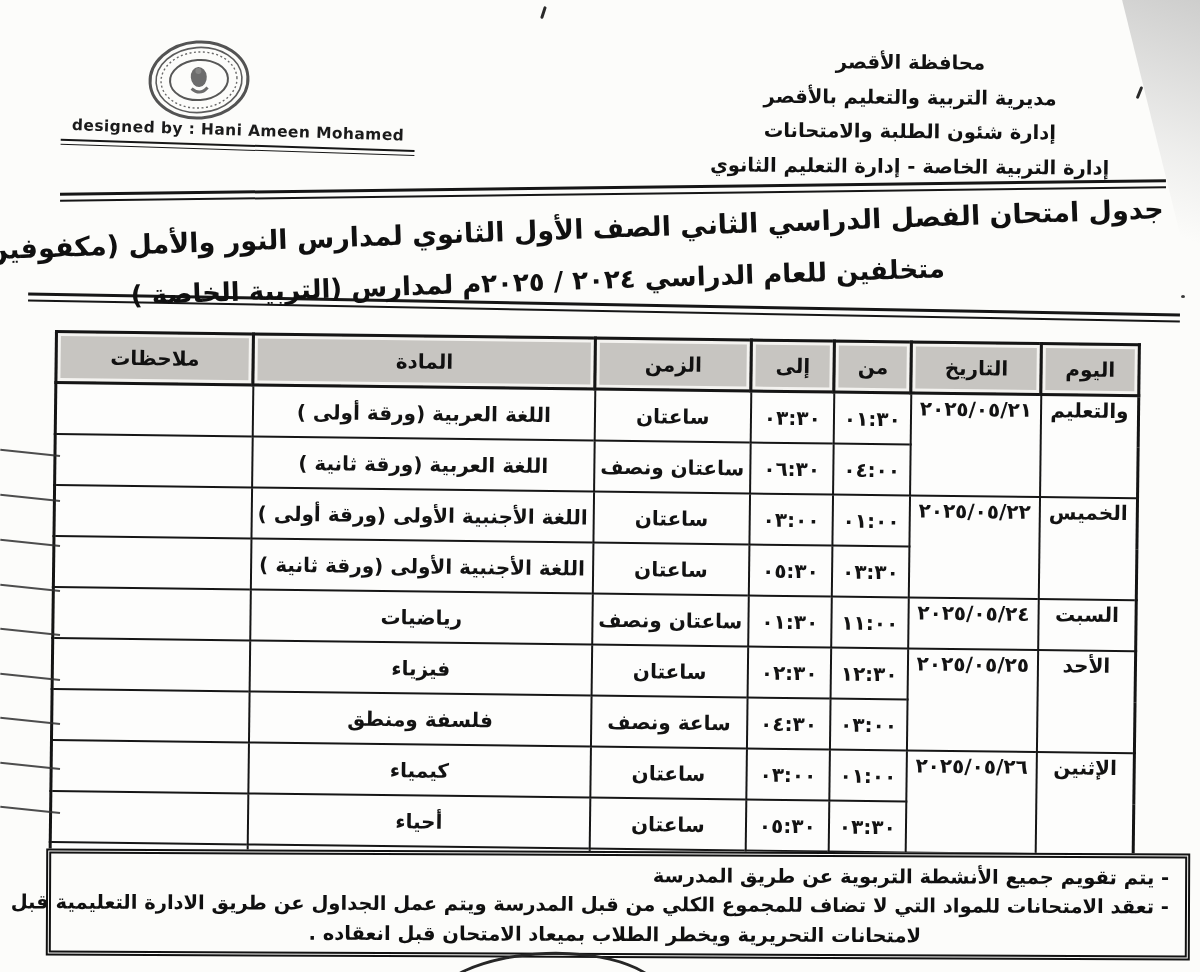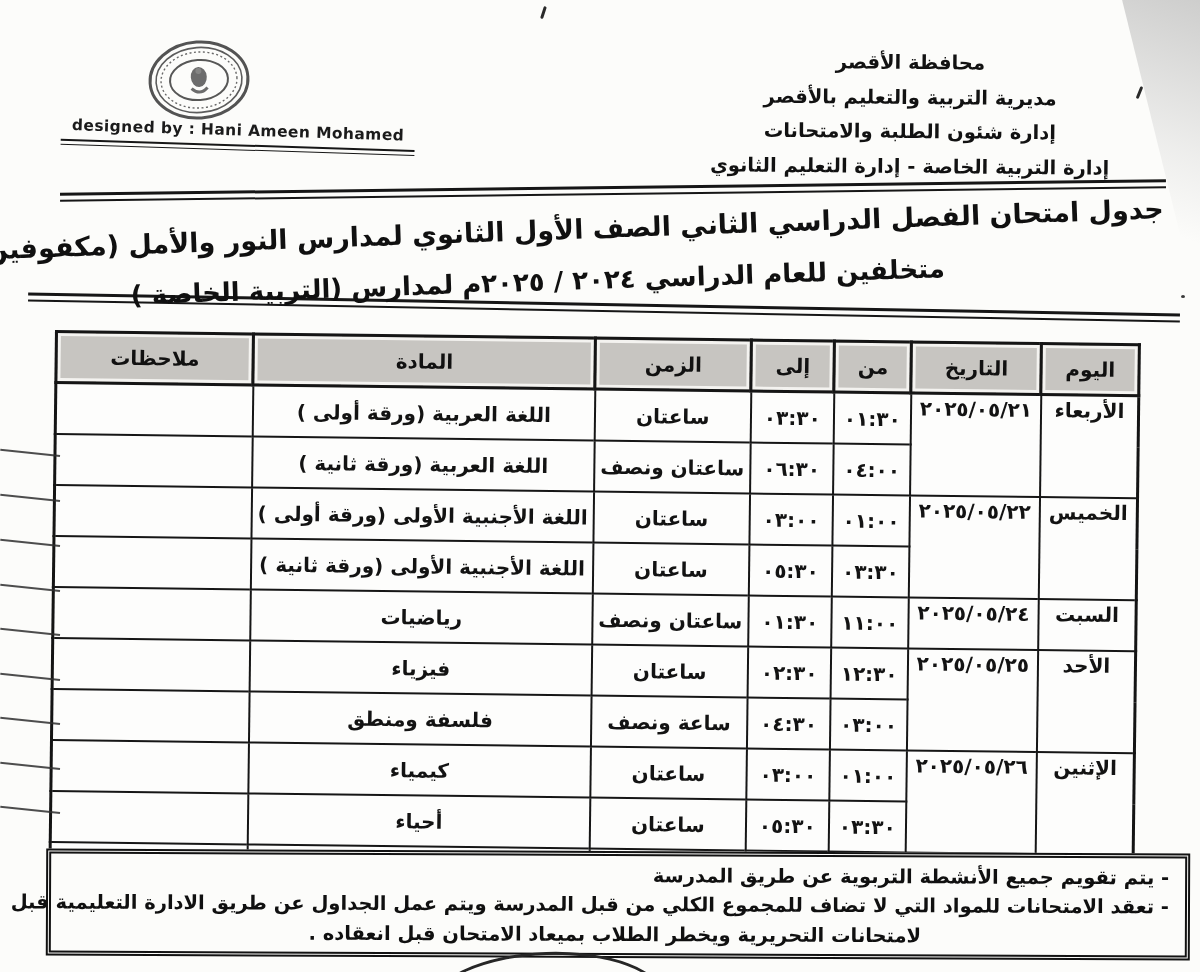--- a/index.html
+++ b/index.html
@@ -134,21 +134,21 @@
     <th>التاريخ</th>
     <th>من</th>
     <th>إلى</th>
     <th>الزمن</th>
     <th>المادة</th>
     <th>ملاحظات</th>
   </tr>
   </thead>
   <tbody>
   <tr>
-    <td class="c-day" rowspan="2">الأربعاء</td>
+    <td class="c-day" rowspan="2">والتعليم</td>
     <td class="c-date" rowspan="2">٢٠٢٥/٠٥/٢١</td>
     <td class="c-time">٠١:٣٠</td>
     <td class="c-time">٠٣:٣٠</td>
     <td class="c-dur">ساعتان</td>
     <td class="c-subj">اللغة العربية (ورقة أولى )</td>
     <td class="c-notes"></td>
   </tr>
   <tr>
     <td class="c-time">٠٤:٠٠</td>
     <td class="c-time">٠٦:٣٠</td>

